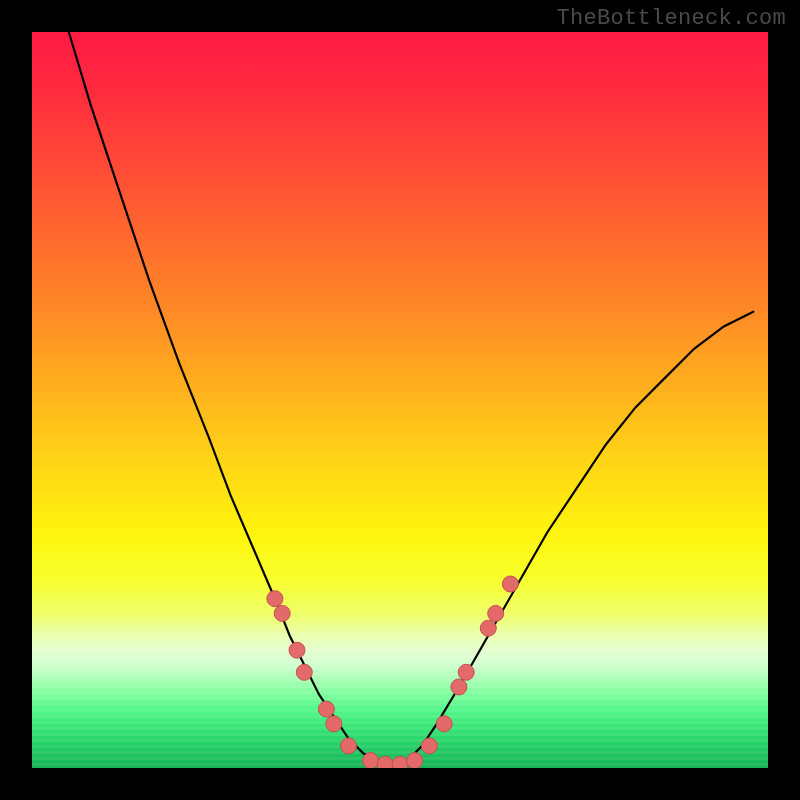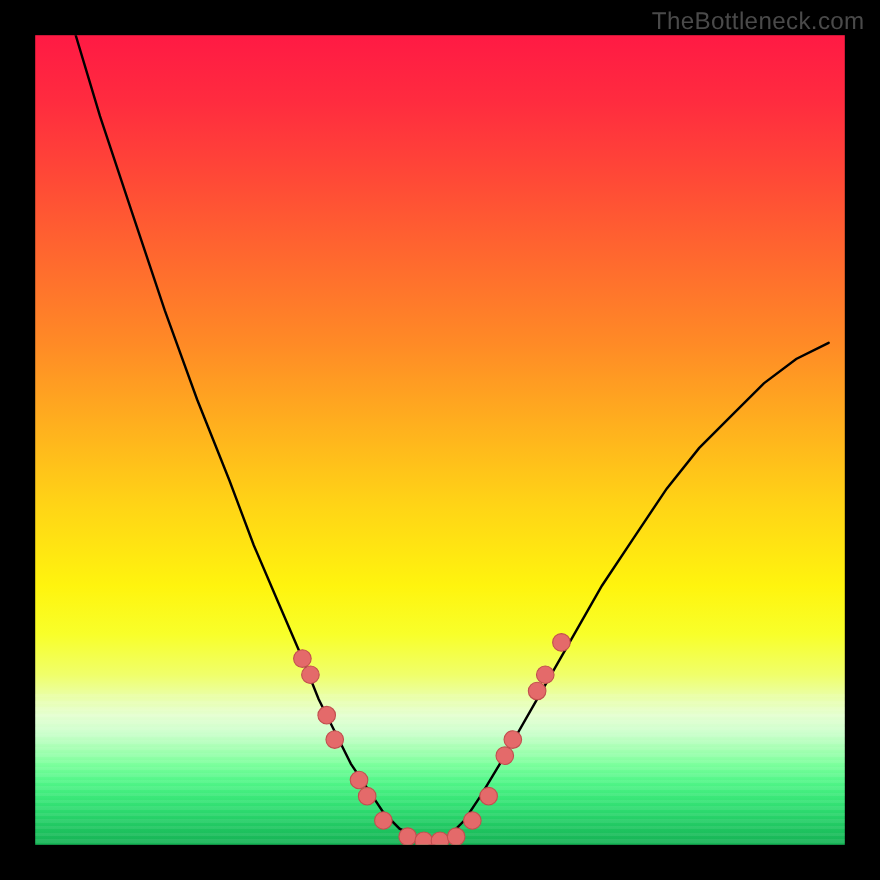--- a/index.html
+++ b/index.html
@@ -11,20 +11,21 @@
     background: #000;
     font-family: Arial, Helvetica, sans-serif;
   }
   .frame {
     position: absolute;
     top: 0;
     left: 0;
     width: 800px;
     height: 660px;
     background: #000;
+    font-family: Liberation Mono, monospace;
   }
   .plot-area {
     position: absolute;
     top: 32px;
     left: 32px;
     width: 736px;
     height: 736px;
     
     background: linear-gradient(to bottom,
       #ff1a44 0%,

